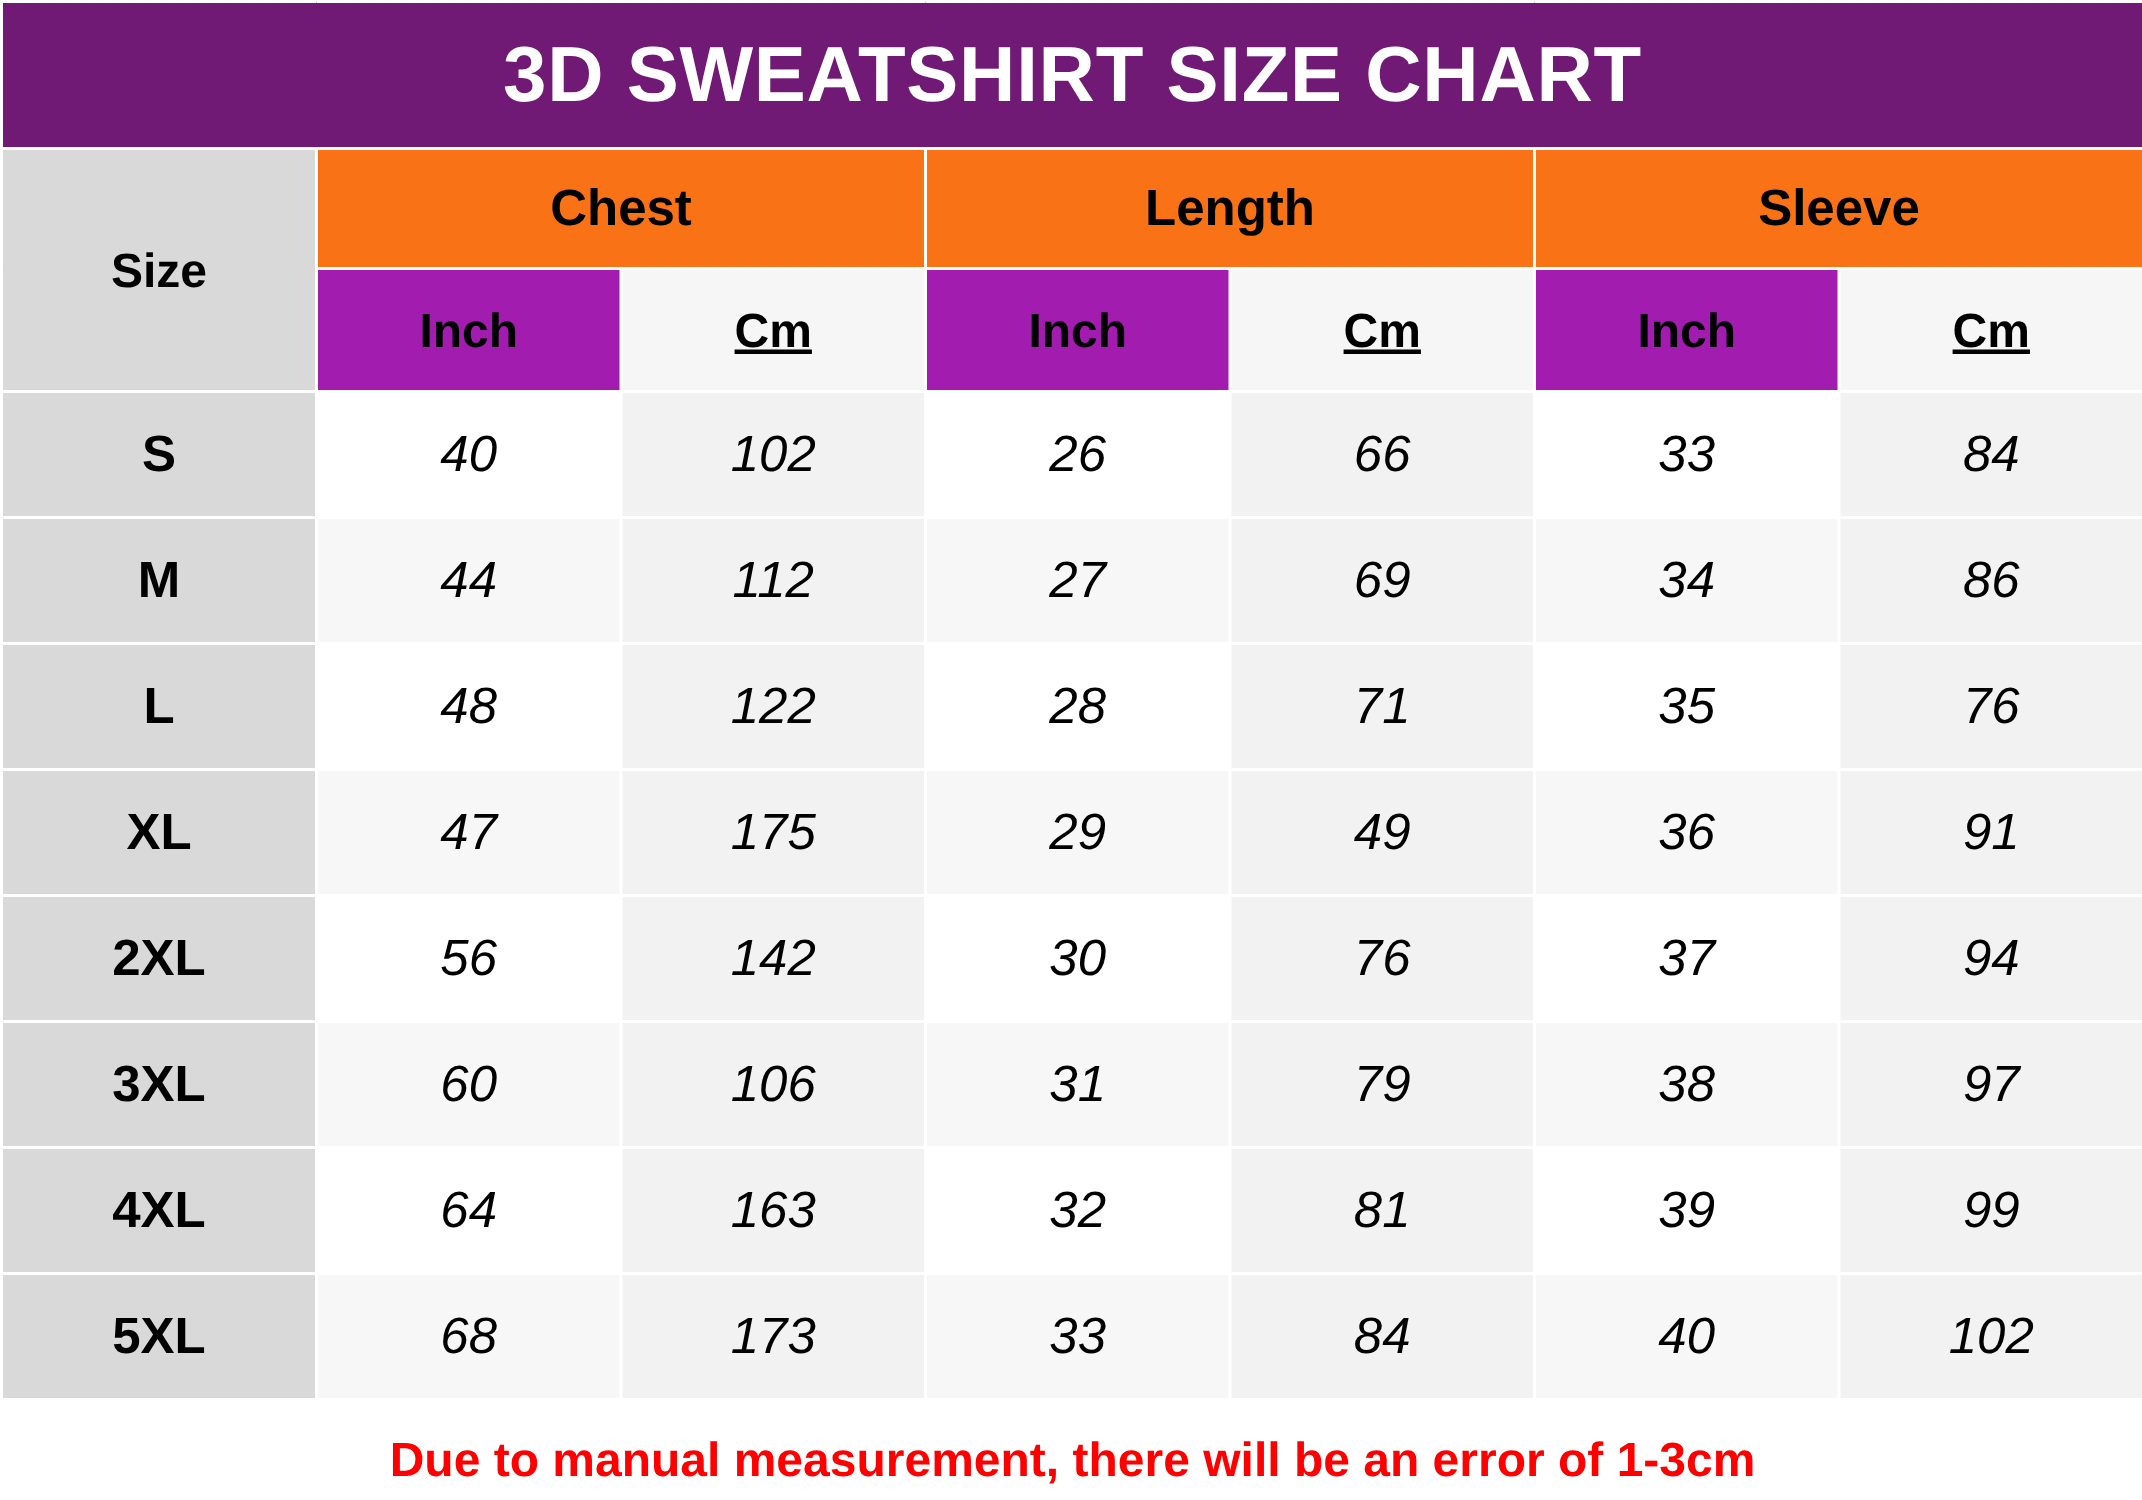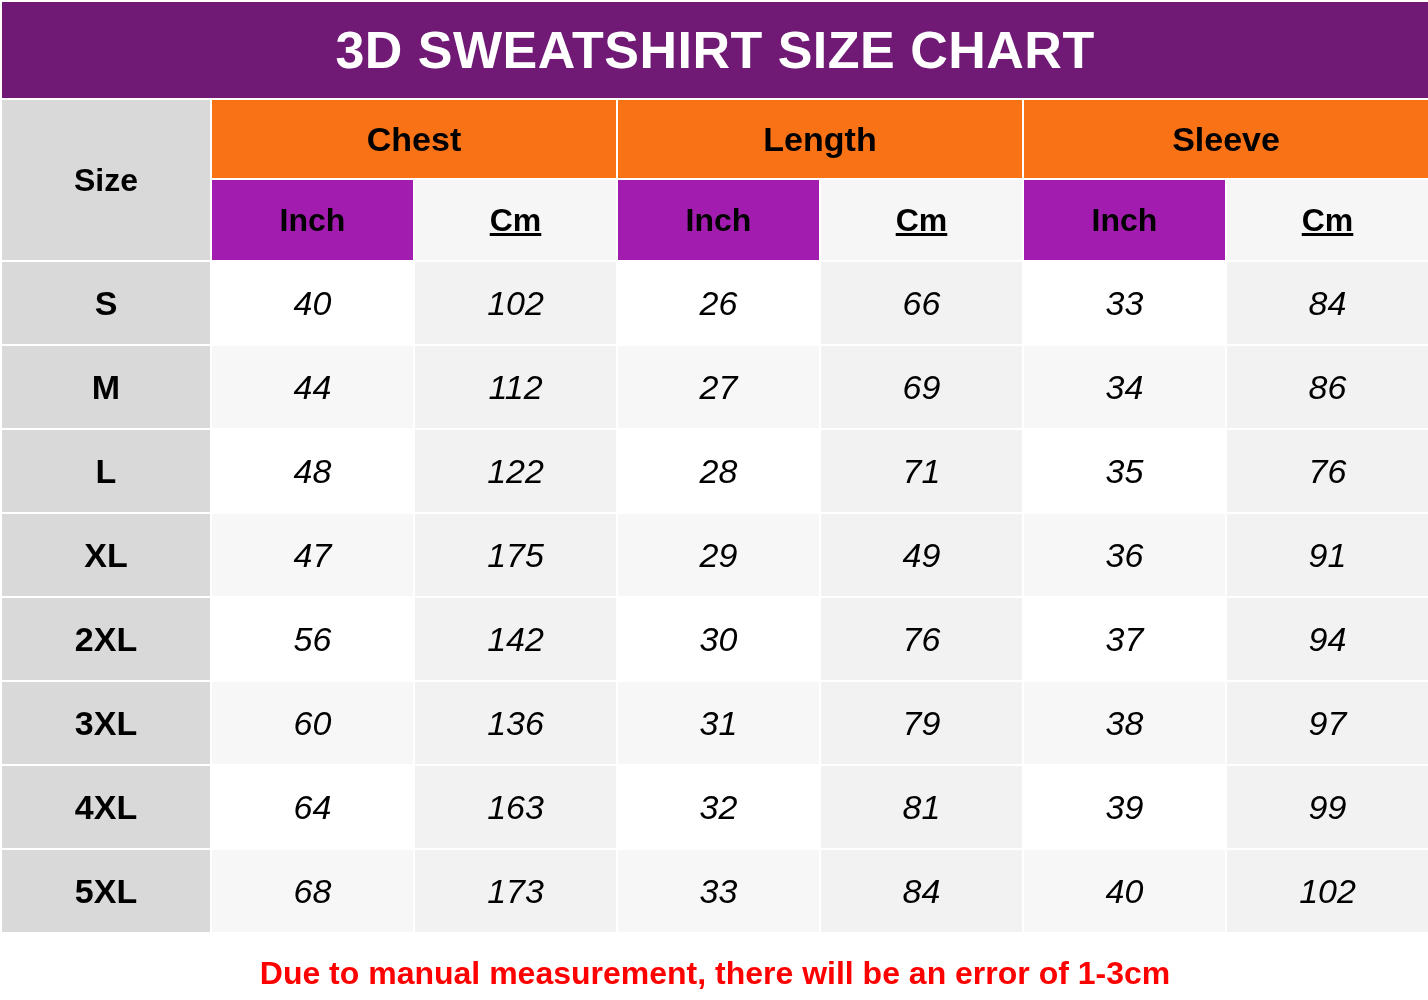--- a/index.html
+++ b/index.html
@@ -171,21 +171,21 @@
         <td class="val-cell">56</td>
         <td class="val-cell shade">142</td>
         <td class="val-cell">30</td>
         <td class="val-cell shade">76</td>
         <td class="val-cell">37</td>
         <td class="val-cell shade">94</td>
       </tr>
       <tr>
         <td class="size-cell">3XL</td>
         <td class="val-cell shade2">60</td>
-        <td class="val-cell shade">136</td>
+        <td class="val-cell shade">106</td>
         <td class="val-cell shade2">31</td>
         <td class="val-cell shade">79</td>
         <td class="val-cell shade2">38</td>
         <td class="val-cell shade">97</td>
       </tr>
       <tr>
         <td class="size-cell">4XL</td>
         <td class="val-cell">64</td>
         <td class="val-cell shade">163</td>
         <td class="val-cell">32</td>

